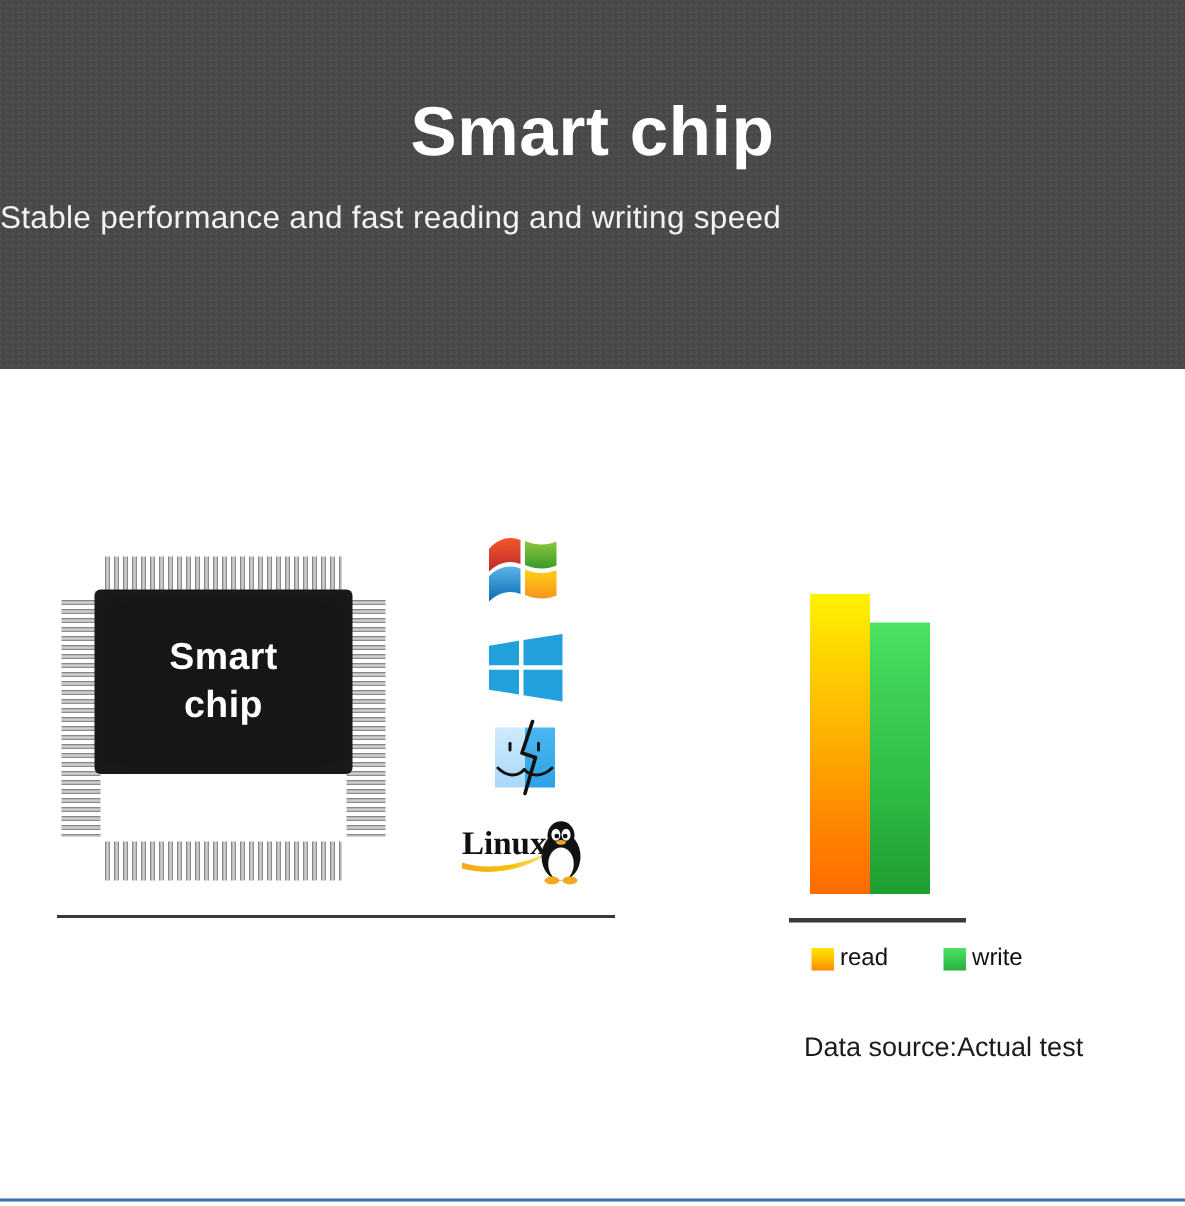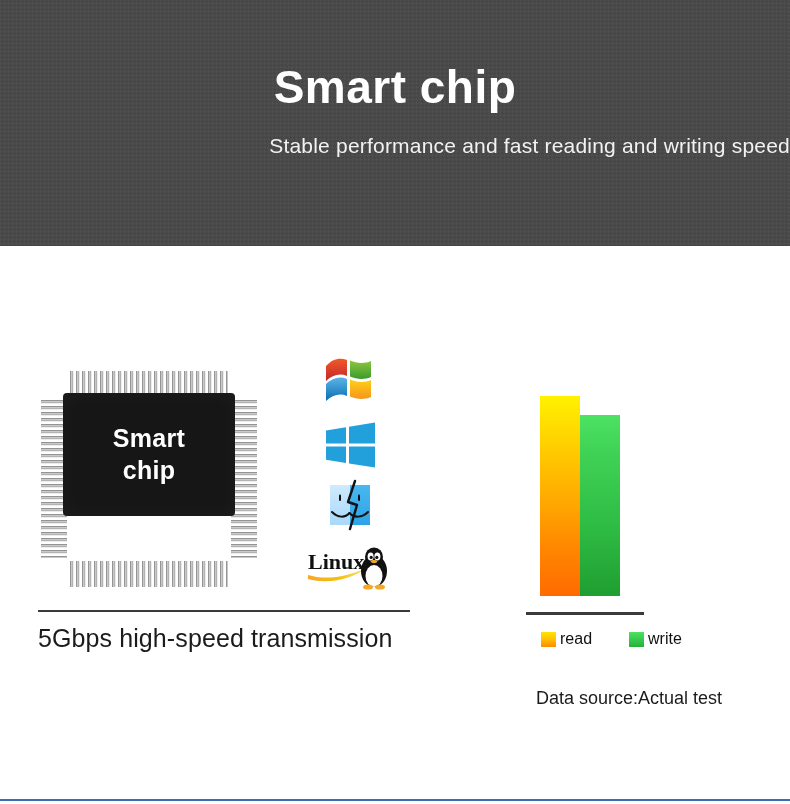--- a/index.html
+++ b/index.html
@@ -23,21 +23,21 @@
     overflow:hidden;
   }
   .hero-title {
     position:absolute; left:0; top:64px; width:790px;
     text-align:center; color:#ffffff;
     font-size:46px; font-weight:bold; letter-spacing:.5px;
     line-height:1;
   }
   .hero-sub {
     position:absolute; left:0; top:134px; width:790px;
-    text-align:right; color:#f2f2f2;
+    text-align:left; color:#f2f2f2;
     font-size:21px; font-weight:400; letter-spacing:.2px;
   }
 
   
   .chip-wrap { position:absolute; left:38px; top:368px; width:222px; height:222px; }
 
   .chip-body {
     position:absolute; left:25px; top:25px; width:172px; height:123px;
     background:#161616;
     border-radius:4px;
@@ -241,21 +241,20 @@
           <path d="M9.5,14.5 C11,12.6 15,12.6 16.5,14.5 C15,16.8 11,16.8 9.5,14.5 Z" fill="#f7a823"></path>
           <ellipse cx="7" cy="40" rx="5" ry="2.6" fill="#f7a823"></ellipse>
           <ellipse cx="19" cy="40" rx="5" ry="2.6" fill="#f7a823"></ellipse>
         </g>
       </svg>
     </div>
 
   </div>
 
   <div class="rule-left"></div>
-  <div class="headline-left">5Gbps high-speed transmission</div>
 
   <div class="chart">
     <div class="bars">
       <div class="bar bar-read" style="height:200px;"></div>
       <div class="bar bar-write" style="height:181px;"></div>
     </div>
     <div class="axis-line"></div>
 
     <div class="legend">
       <div class="legend-item">

